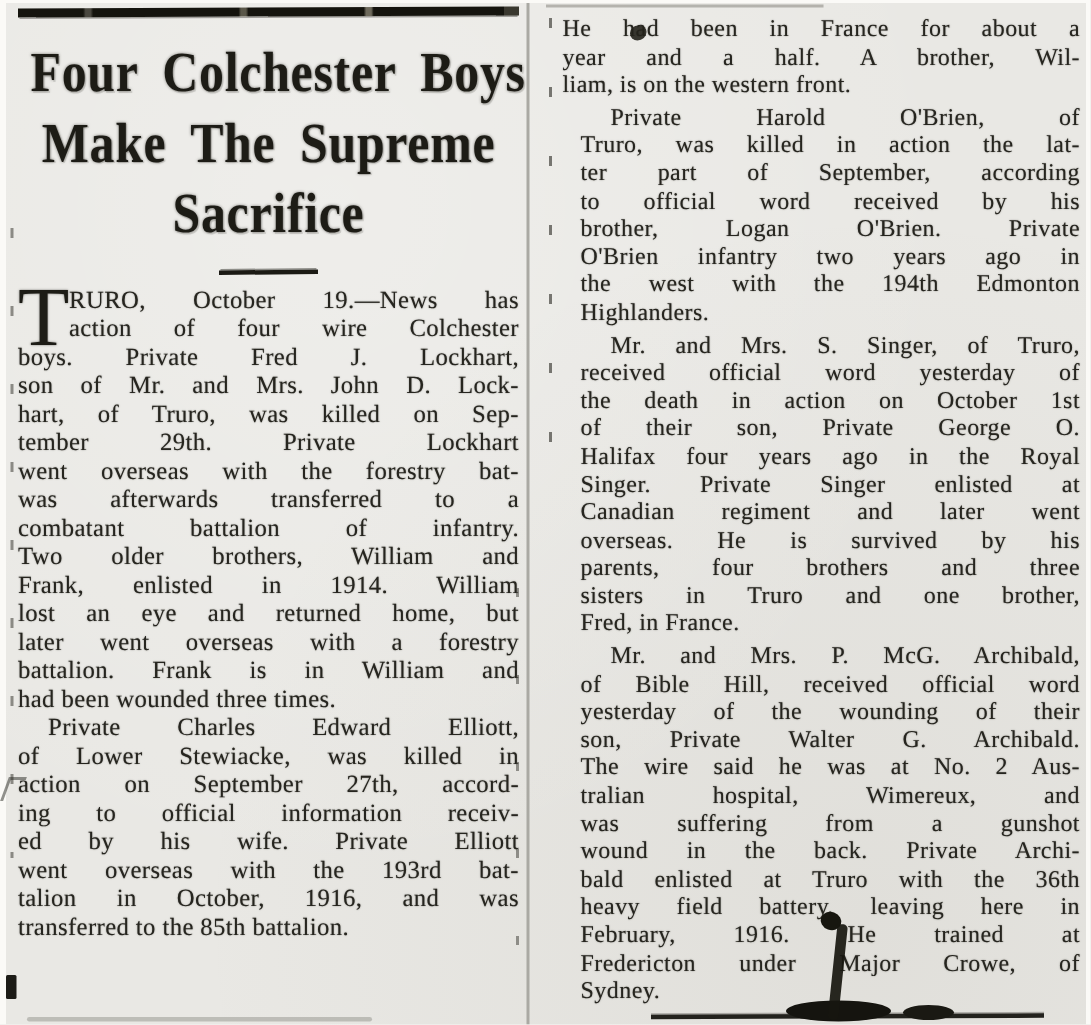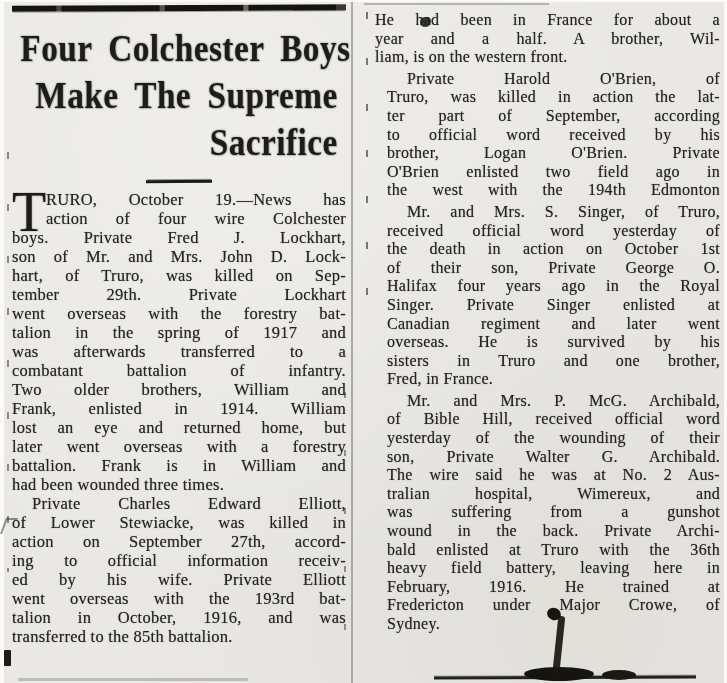--- a/index.html
+++ b/index.html
@@ -19,21 +19,21 @@
   
   .col-left{position:absolute;left:8px;top:0;width:334px;}
   .rule-top{
     height:6px;margin-top:3px;transform:rotate(-.25deg);
     background:linear-gradient(90deg,
       #15140e 0 13%, #4a4840 13.5% 14.5%, #15140e 15% 44%,
       #5a5749 44.5% 45.5%, #15140e 46% 69%, #6e6a5c 69.5% 70.5%,
       #15140e 71% 97%, #3a382f 97% 100%);
     box-shadow:0 2px 0 -1px rgba(22,21,15,.35);
   }
-  .headline{margin:12px 0 0 0;text-align:right;color:#1d1c16;}
+  .headline{margin:12px 0 0 0;text-align:center;color:#1d1c16;}
   .headline-line{
     font-weight:bold;line-height:47px;font-size:35px;white-space:nowrap;
     letter-spacing:.5px;word-spacing:8px;
     transform:scale(.95,1.08);transform-origin:center top;
     text-shadow:0 0 2px rgba(25,24,18,.55), 1px 1px 0 rgba(25,24,18,.12);
   }
   .rule-sub{width:66px;height:3px;margin:16px auto 0 auto;background:#1b1a14;
     box-shadow:0 -2px 0 -1px rgba(27,26,20,.45);transform:rotate(-.5deg);}
   .body-left{margin-top:7px;font-size:16.5px;letter-spacing:.25px;}
   .body-left .line{line-height:19px;}
@@ -103,21 +103,20 @@
     <div class="body-left">
       <div class="para">
         <span class="dropcap">T</span>
       <div class="line">RURO, October 19.—News has</div>
           <div class="line">action of four wire Colchester</div>
           <div class="line">boys. Private Fred J. Lockhart,</div>
           <div class="line">son of Mr. and Mrs. John D. Lock-</div>
           <div class="line">hart, of Truro, was killed on Sep-</div>
           <div class="line">tember 29th. Private Lockhart</div>
           <div class="line">went overseas with the forestry bat-</div>
-          <div class="line">talion in the spring of 1917 and</div>
           <div class="line">was afterwards transferred to a</div>
           <div class="line">combatant battalion of infantry.</div>
           <div class="line">Two older brothers, William and</div>
           <div class="line">Frank, enlisted in 1914. William</div>
           <div class="line">lost an eye and returned home, but</div>
           <div class="line">later went overseas with a forestry</div>
           <div class="line">battalion. Frank is in William and</div>
           <div class="line last">had been wounded three times.</div>
         </div>
       <div class="para indent-first">
@@ -147,32 +146,34 @@
         <div class="line">He had been in France for about a</div>
         <div class="line">year and a half. A brother, Wil-</div>
         <div class="line last">liam, is on the western front.</div>
       </div>
     <div class="para indent-first">
         <div class="line ifirst">Private Harold O'Brien, of</div>
         <div class="line">Truro, was killed in action the lat-</div>
         <div class="line">ter part of September, according</div>
         <div class="line">to official word received by his</div>
         <div class="line">brother, Logan O'Brien. Private</div>
-        <div class="line">O'Brien enlisted two field ago in</div>
+        <div class="line">O'Brien infantry two years ago in</div>
         <div class="line">the west with the 194th Edmonton</div>
+        <div class="line last">Highlanders.</div>
       </div>
     <div class="para indent-first">
         <div class="line ifirst">Mr. and Mrs. S. Singer, of Truro,</div>
         <div class="line">received official word yesterday of</div>
         <div class="line">the death in action on October 1st</div>
         <div class="line">of their son, Private George O.</div>
         <div class="line">Halifax four years ago in the Royal</div>
         <div class="line">Singer. Private Singer enlisted at</div>
         <div class="line">Canadian regiment and later went</div>
         <div class="line">overseas. He is survived by his</div>
+        <div class="line">parents, four brothers and three</div>
         <div class="line">sisters in Truro and one brother,</div>
         <div class="line last">Fred, in France.</div>
       </div>
     <div class="para indent-first">
         <div class="line ifirst">Mr. and Mrs. P. McG. Archibald,</div>
         <div class="line">of Bible Hill, received official word</div>
         <div class="line">yesterday of the wounding of their</div>
         <div class="line">son, Private Walter G. Archibald.</div>
         <div class="line">The wire said he was at No. 2 Aus-</div>
         <div class="line">tralian hospital, Wimereux, and</div>

